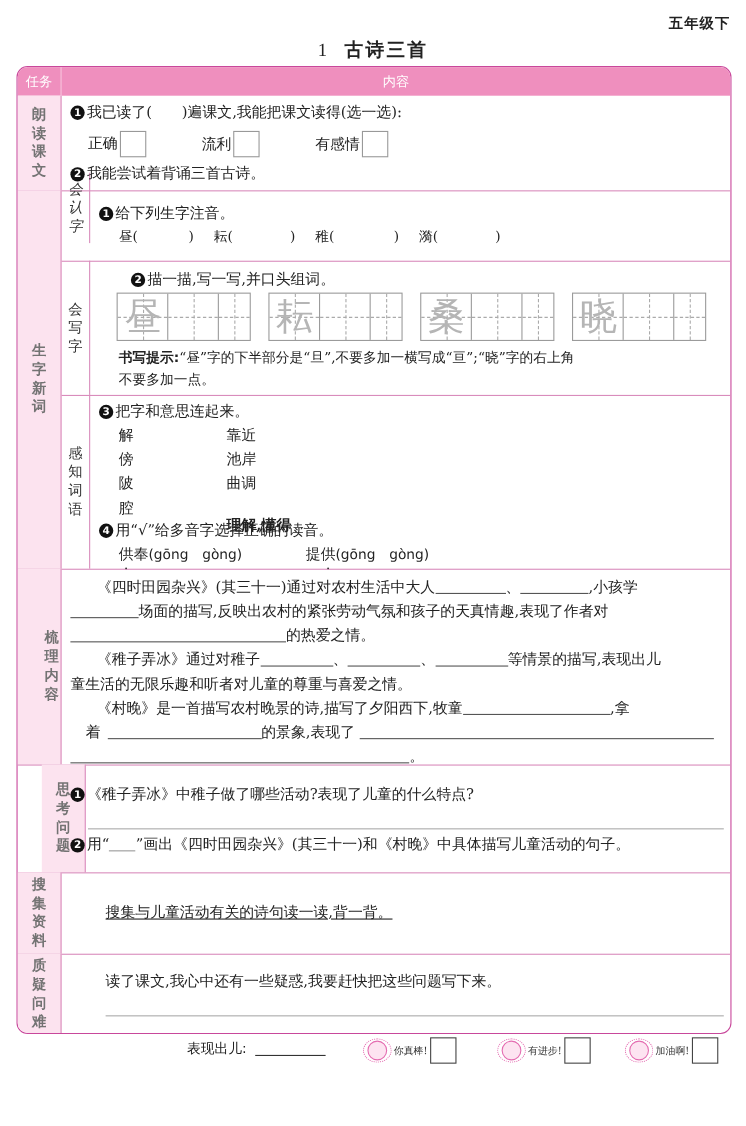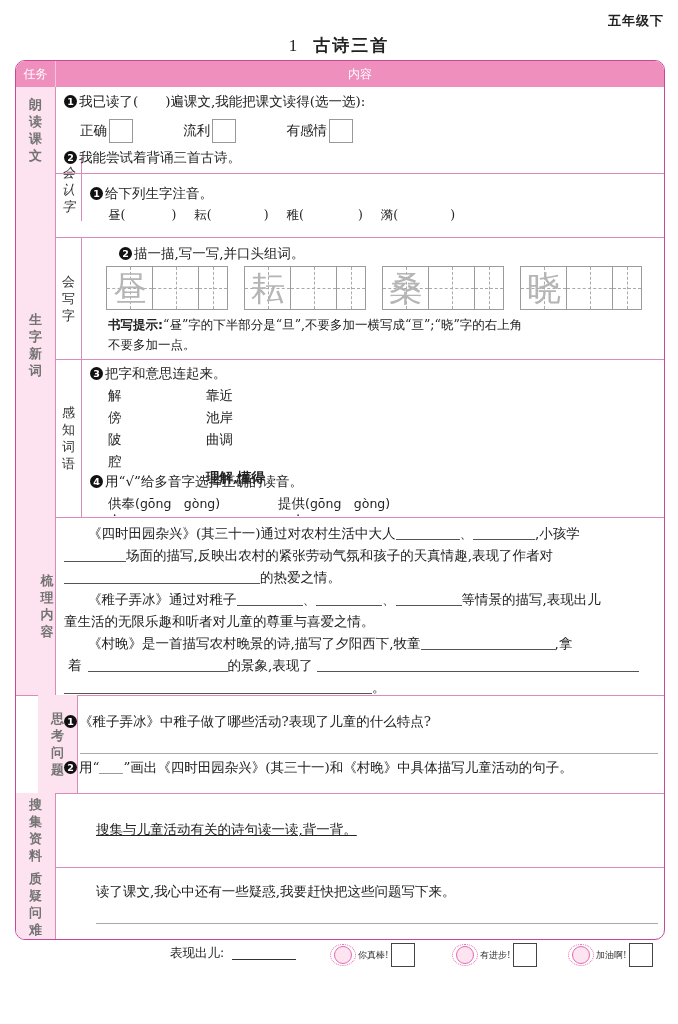--- a/index.html
+++ b/index.html
@@ -176,21 +176,21 @@
   <div class="txt" style="left:72px;top:530px;">
     <span>《稚子弄冰》通过对稚子</span><span class="blank" style="width:66px;"></span><span>、</span><span class="blank" style="width:66px;"></span><span>、</span><span class="blank" style="width:66px;"></span><span>等情景的描写,表现出儿</span>
   </div>
   <div class="txt" style="left:48px;top:508px;">
     <span class="blank" style="width:196px;"></span><span>的热爱之情。</span>
   </div>
   <div class="txt" style="left:48px;top:552px;">童生活的无限乐趣和听者对儿童的尊重与喜爱之情。</div>
   <div class="txt" style="left:72px;top:574px;">
     <span>《村晚》是一首描写农村晚景的诗,描写了夕阳西下,牧童</span><span class="blank" style="width:134px;"></span><span>,拿</span>
   </div>
-  <div class="txt" style="left:52px;top:596px;">
+  <div class="txt" style="left:62px;top:596px;">
     <span>着</span><span class="blank" style="width:140px;margin-left:6px;"></span><span>的景象,表现了</span><span class="blank" style="width:322px;margin-left:4px;"></span>
   </div>
   <div class="txt" style="left:48px;top:618px;">
     <span class="blank" style="width:308px;"></span><span>。</span>
   </div>
 
   <div class="txt" style="left:48px;top:652px;"><span class="circ">1</span><span>《稚子弄冰》中稚子做了哪些活动?表现了儿童的什么特点?</span></div>
   <div class="ruled" style="left:64px;width:578px;top:692px;"></div>
   <div class="txt" style="left:48px;top:698px;"><span class="circ">2</span><span>用“</span><span class="blank" style="width:24px;border-color:#999;"></span><span>”画出《四时田园杂兴》(其三十一)和《村晚》中具体描写儿童活动的句子。</span></div>
 

